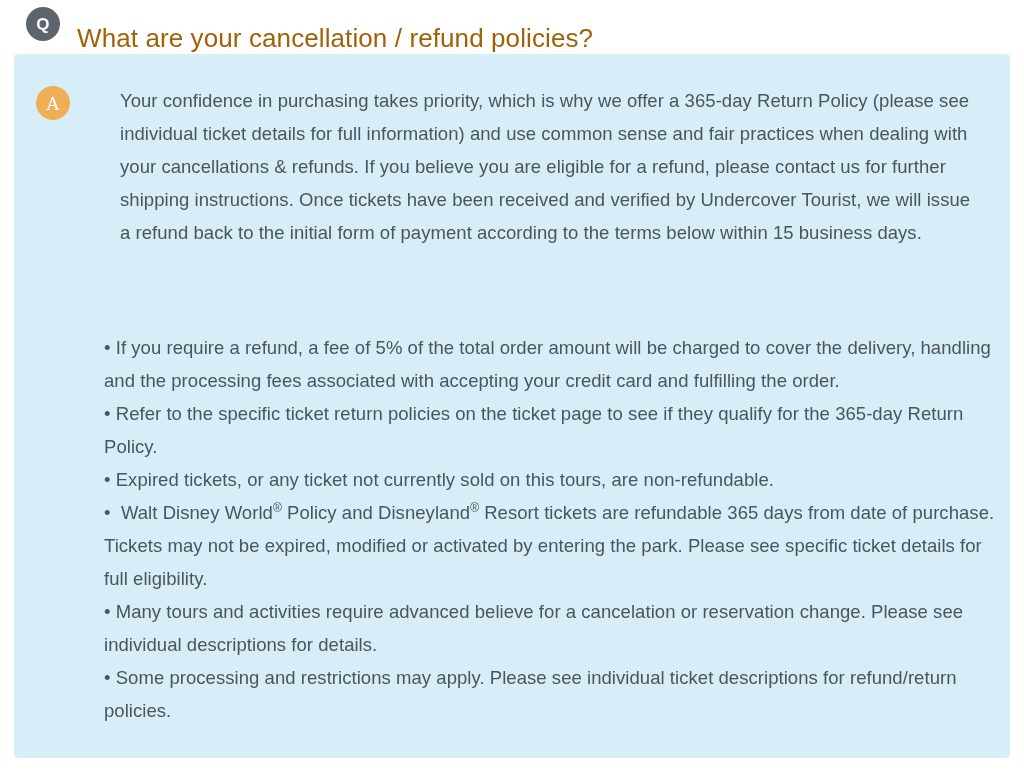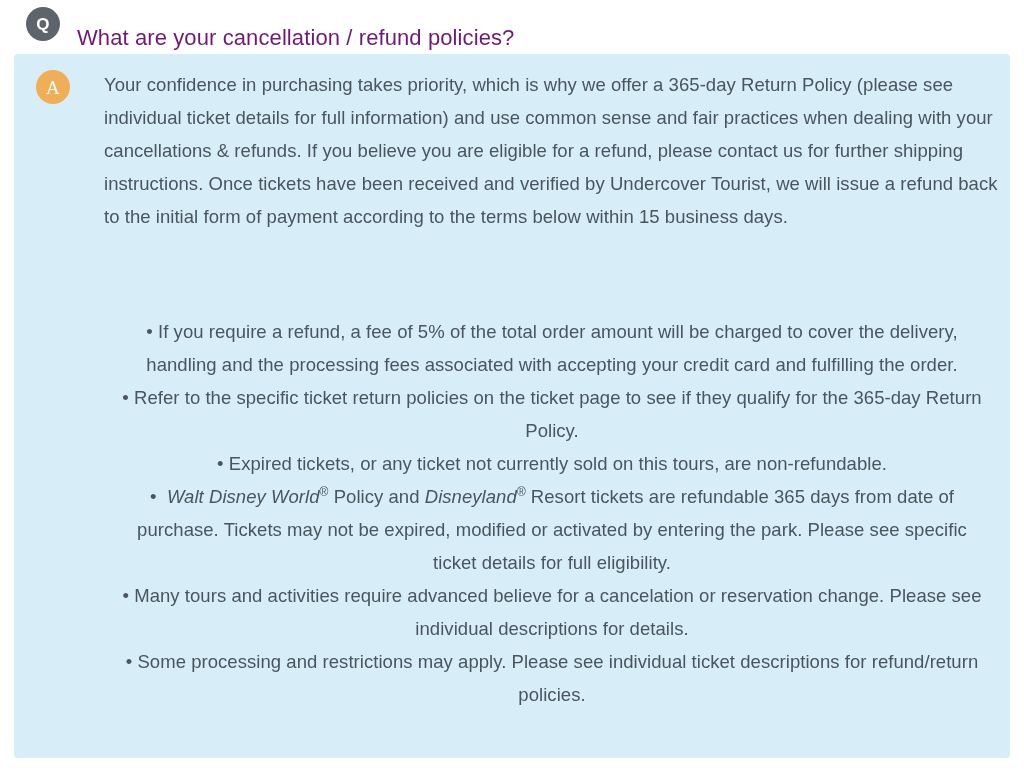--- a/index.html
+++ b/index.html
@@ -56,22 +56,22 @@
   }
   .badge-a {
     background: #f0ae56;
     font-family: "Liberation Serif", serif;
     font-size: 19px;
     font-weight: normal;
   }
 
   .question-text {
     margin-left: 17px;
-    color: #701a75;
-    font-size: 22px;
+    color: #a16207;
+    font-size: 26px;
     line-height: 24px;
     letter-spacing: 0.1px;
     white-space: nowrap;
     margin-top: 28px;
   }
 
   
   .answer-panel {
     position: absolute;
     left: 14px;
@@ -99,48 +99,46 @@
 
   .answer-body {
     margin-left: 68px;
     color: #4a555e;
     font-size: 18.5px;
     line-height: 33px;
     letter-spacing: 0.05px;
   }
 
   .answer-paragraph {
-    margin: 0;
+    margin: 16px;
     max-width: 920px;
   }
 
   .spacer-block {
     height: 66px;
   }
 
   .bullet-list {
-    margin: 16px;
+    margin: 0;
     padding: 0;
     list-style: none;
     max-width: 905px;
-    text-align: center;
   }
 
   .bullet-item {
     margin: 0;
     padding: 0;
     text-indent: 0;
   }
 
   .bullet-item::before {
     content: "\2022\00a0";
   }
 
   .em-mark {
-    font-style: italic;
   }
   .reg-mark {
     font-size: 12px;
     vertical-align: super;
     line-height: 0;
   }
   .reg-mark-italic {
     font-style: italic;
     font-size: 12px;
     vertical-align: super;

